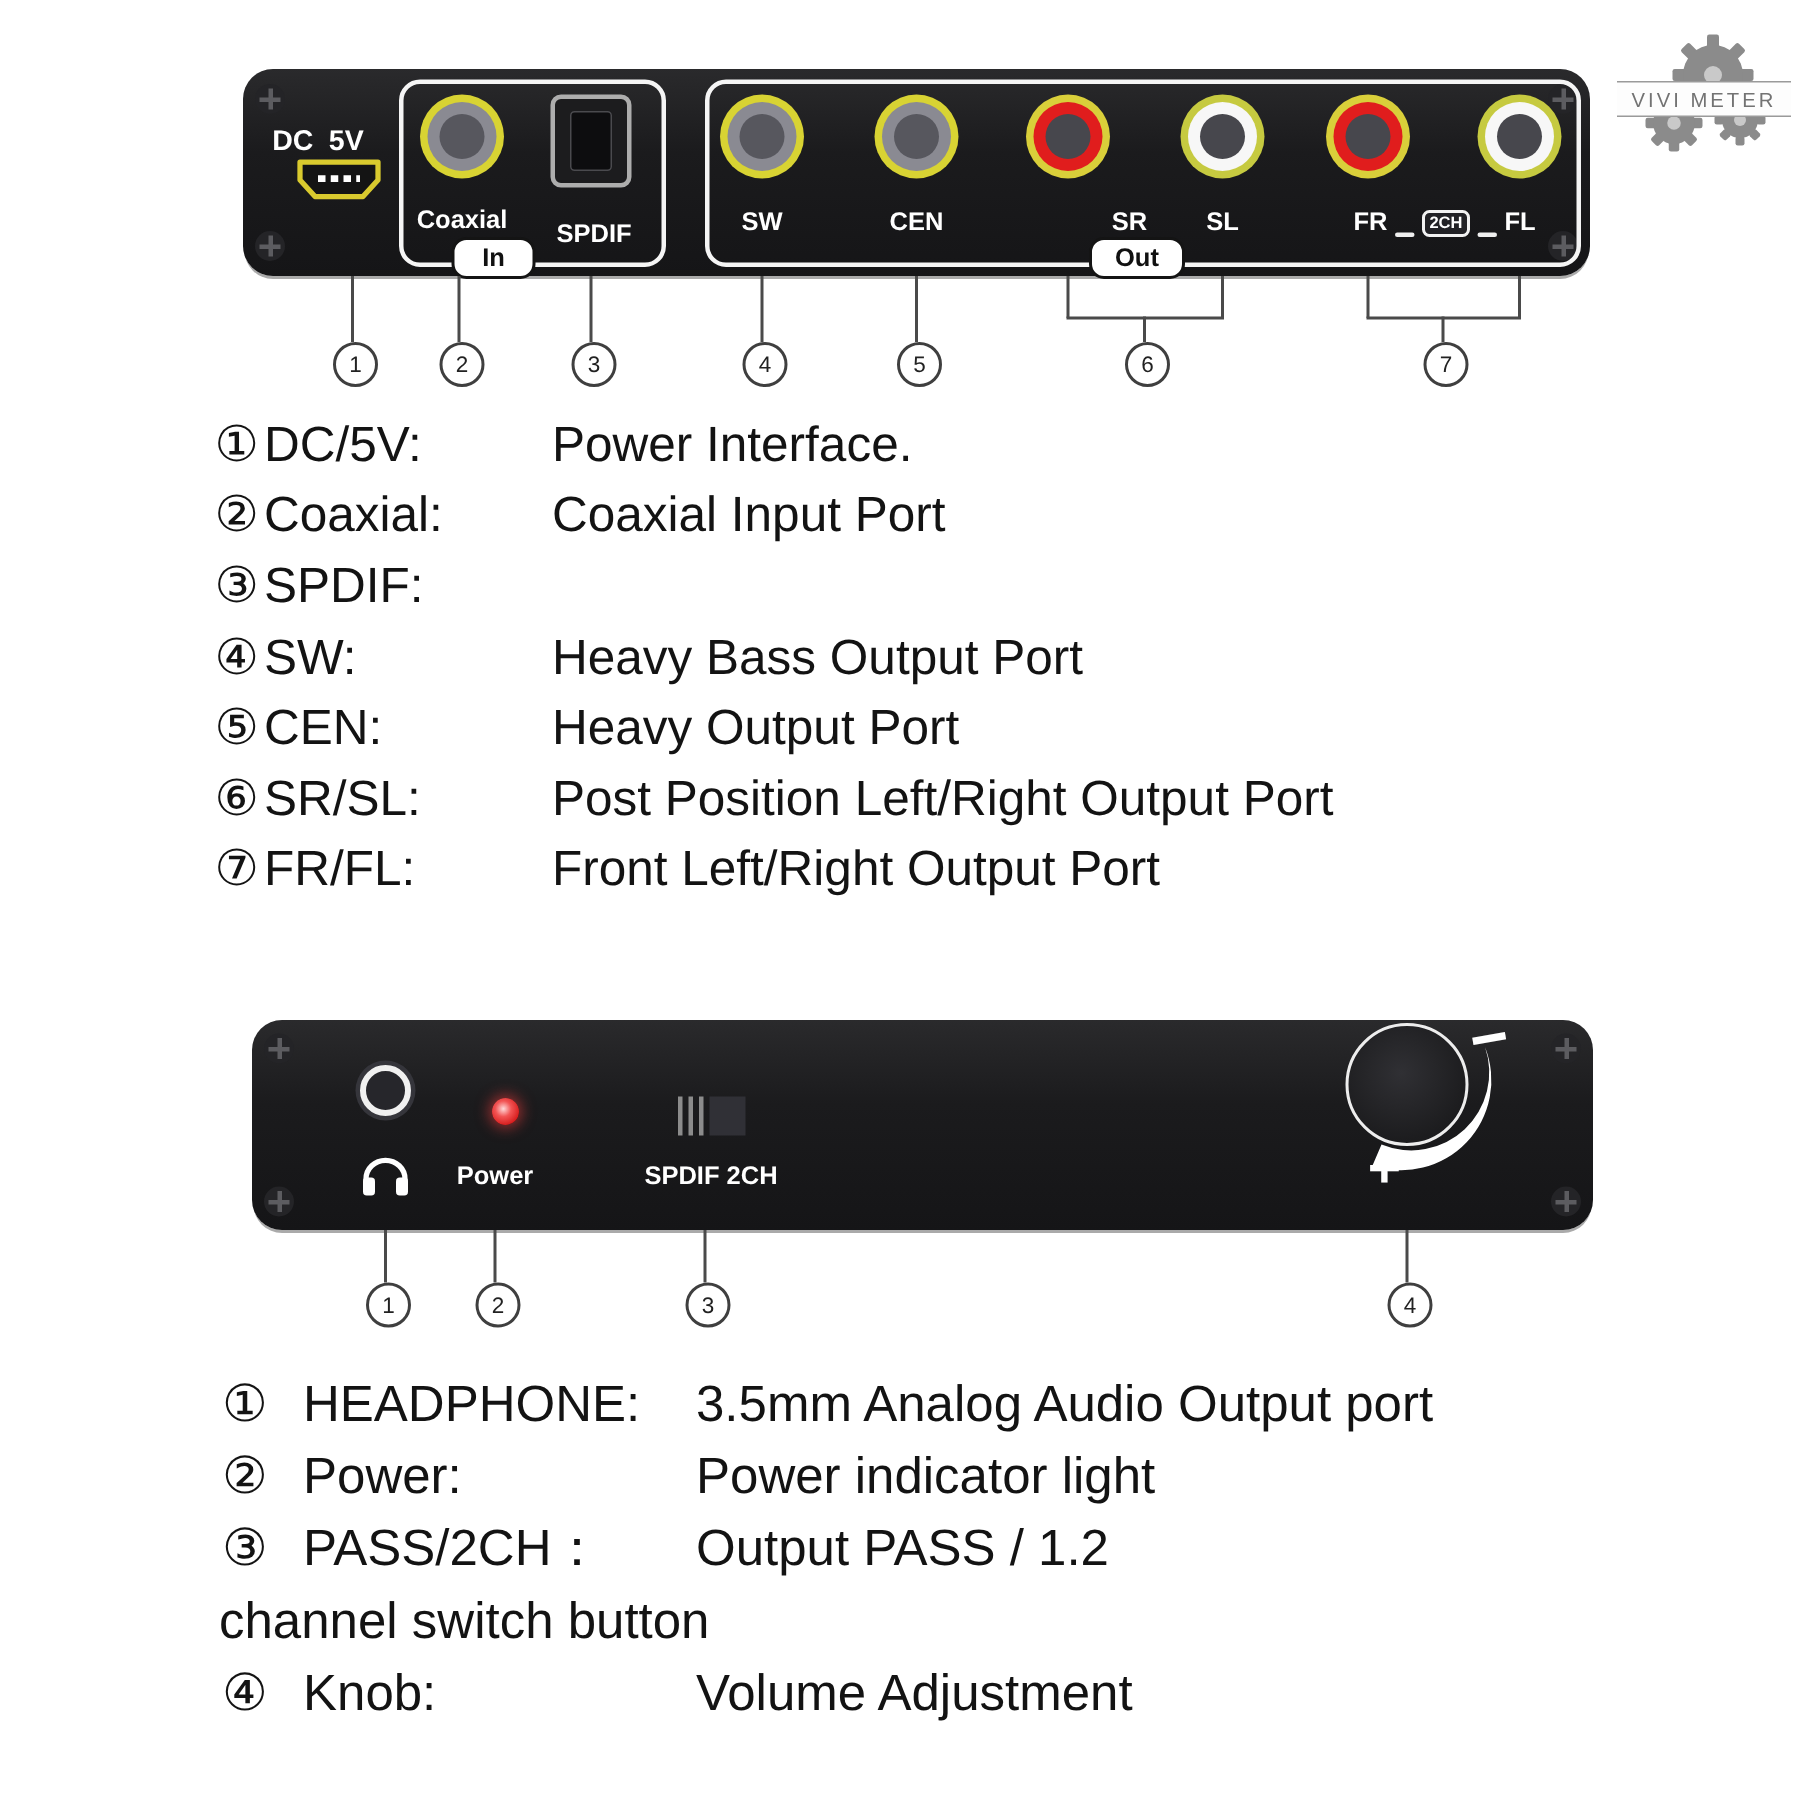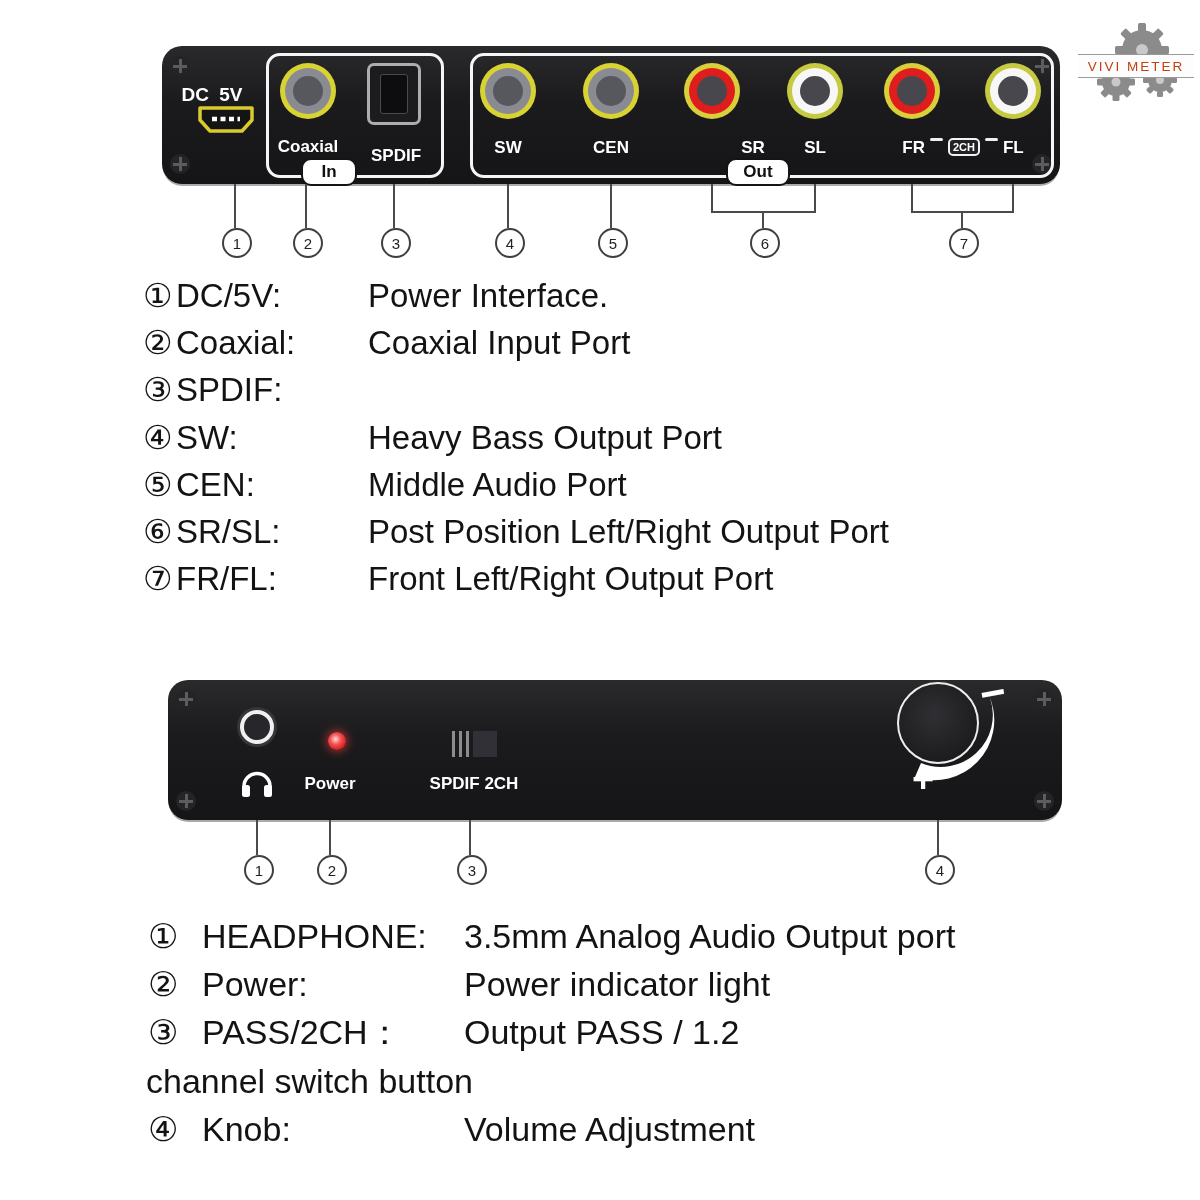--- a/index.html
+++ b/index.html
@@ -20,21 +20,21 @@
   
   .rca{position:absolute;width:56px;height:56px;border-radius:50%;}
   .rca-mid{position:absolute;inset:5px;border-radius:50%;}
   .rca-core{position:absolute;inset:8px;border-radius:50%;}
   .rca.gray{background:#d8d333}.rca.gray .rca-mid{background:#8a8a92}.rca.gray .rca-core{background:#57575e}
   .rca.red{background:#d9cf3a}.rca.red .rca-mid{background:#e01d1d}.rca.red .rca-core{background:#47474d}
   .rca.white{background:#c6ca40}.rca.white .rca-mid{background:#f7f7f7}.rca.white .rca-core{background:#47474d}
   .port-label{position:absolute;transform:translateX(-50%);color:#fff;font-weight:bold;font-size:17px;white-space:nowrap;}
   .spdif{position:absolute;border:3px solid #adadad;border-radius:7px;background:#1c1c1e;}
   .spdif-inner{position:absolute;inset:8px 10px;background:#0d0d0f;border:1.5px solid #4a4a4e;border-radius:3px;}
-  .frfl-row{position:absolute;display:flex;align-items:flex-start;gap:5px;color:#fff;font-weight:bold;font-size:17px;}
+  .frfl-row{position:absolute;display:flex;align-items:flex-end;gap:5px;color:#fff;font-weight:bold;font-size:17px;}
   .fl-dash{width:13px;height:3px;background:#efefef;border-radius:2px;}
   .ch2{background:#222226;border:2px solid #f2f2f2;border-radius:5px;font-size:11px;line-height:14px;
        padding:0 3px;font-weight:bold;color:#fff;}
   .dc-label{position:absolute;color:#fff;font-weight:bold;font-size:19px;word-spacing:5px;text-align:center;}
   
   .callout-line{position:absolute;width:2px;background:#4a4a4a;}
   .callout-hline{position:absolute;height:2px;background:#4a4a4a;}
   .callout-circle{position:absolute;width:26px;height:26px;border:2px solid #3f3f3f;border-radius:50%;background:#fff;
                   display:flex;align-items:center;justify-content:center;font-size:15px;color:#222;}
   
@@ -58,21 +58,21 @@
   .switch .block{position:absolute;left:21px;top:0;width:24px;height:26px;background:#303036;}
   .knob{position:absolute;width:78px;height:78px;border-radius:50%;border:2px solid #ededed;
         background:radial-gradient(circle at 45% 40%,#303034,#1c1c1e 72%);}
   .knob-minus{position:absolute;color:#fff;font-weight:bold;font-size:44px;line-height:10px;transform:rotate(-10deg);}
   .knob-plus{position:absolute;color:#fff;font-weight:bold;font-size:38px;line-height:30px;width:34px;text-align:center;}
   
   .logo{position:absolute;left:1078px;top:14px;width:116px;height:98px;}
   .logo-band{position:absolute;left:0;right:0;top:40px;height:22px;background:#fdfdfd;
              border-top:1.5px solid #9a9a9a;border-bottom:1.5px solid #9a9a9a;
              display:flex;align-items:center;justify-content:center;
-             font-size:13.5px;letter-spacing:2px;color:#c2410c;}
+             font-size:13.5px;letter-spacing:2px;color:#737373;}
 </style>
 </head>
 <body>
 
 <div class="canvas">
 
   <div class="logo">
     <svg width="116" height="98" viewBox="0 0 116 98">
       <g fill="#8b8b8b">
         <g transform="translate(64,36)">
@@ -226,21 +226,21 @@
     <span class="lab">SPDIF:</span>
   </div>
   <div class="legend legend-1" style="top:418px;">
     <span class="num">④</span>
     <span class="lab">SW:</span>
     <span class="des">Heavy Bass Output Port</span>
   </div>
   <div class="legend legend-1" style="top:465px;">
     <span class="num">⑤</span>
     <span class="lab">CEN:</span>
-    <span class="des">Middle Audio Port</span>
+    <span class="des">Heavy Output Port</span>
   </div>
   <div class="legend legend-1" style="top:512px;">
     <span class="num">⑥</span>
     <span class="lab">SR/SL:</span>
     <span class="des">Post Position Left/Right Output Port</span>
   </div>
   <div class="legend legend-1" style="top:559px;">
     <span class="num">⑦</span>
     <span class="lab">FR/FL:</span>
     <span class="des">Front Left/Right Output Port</span>

